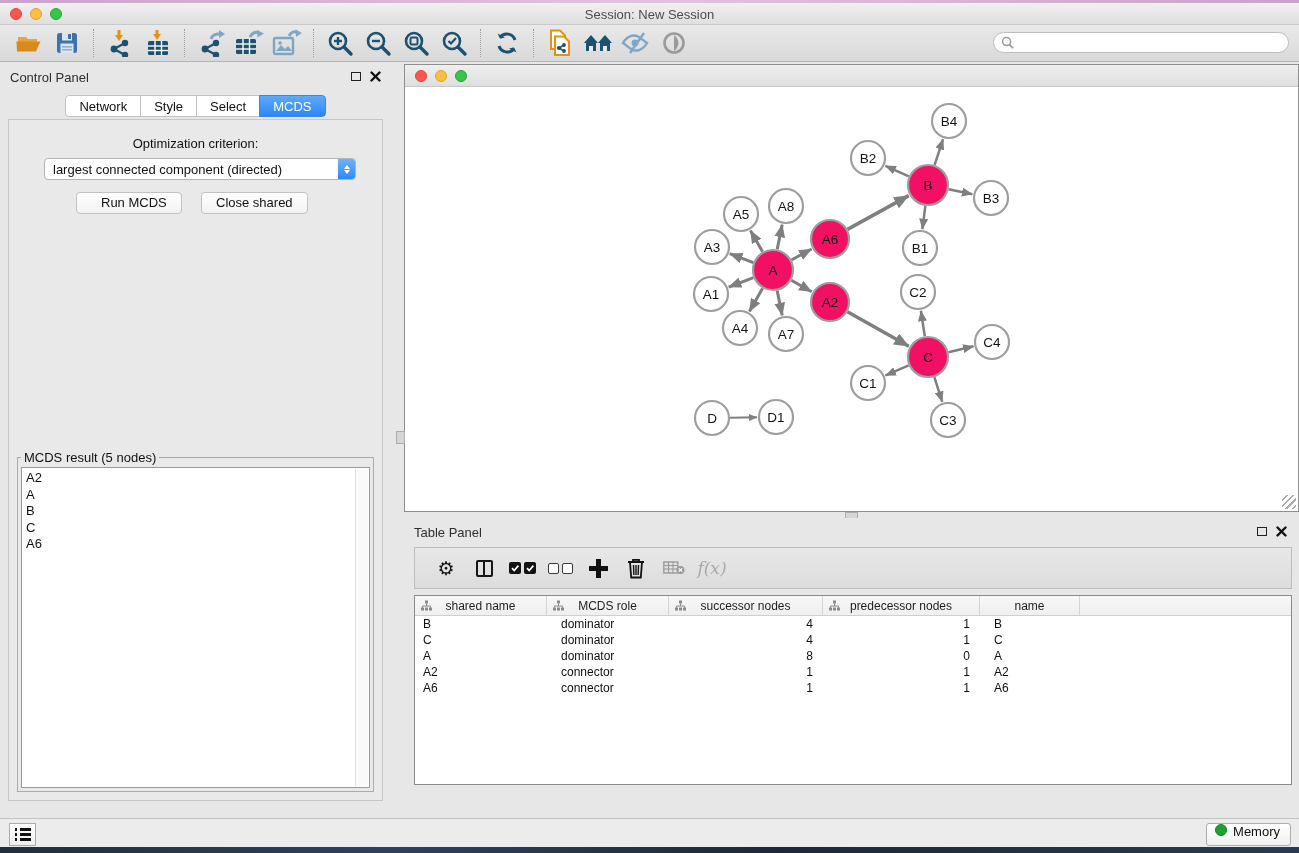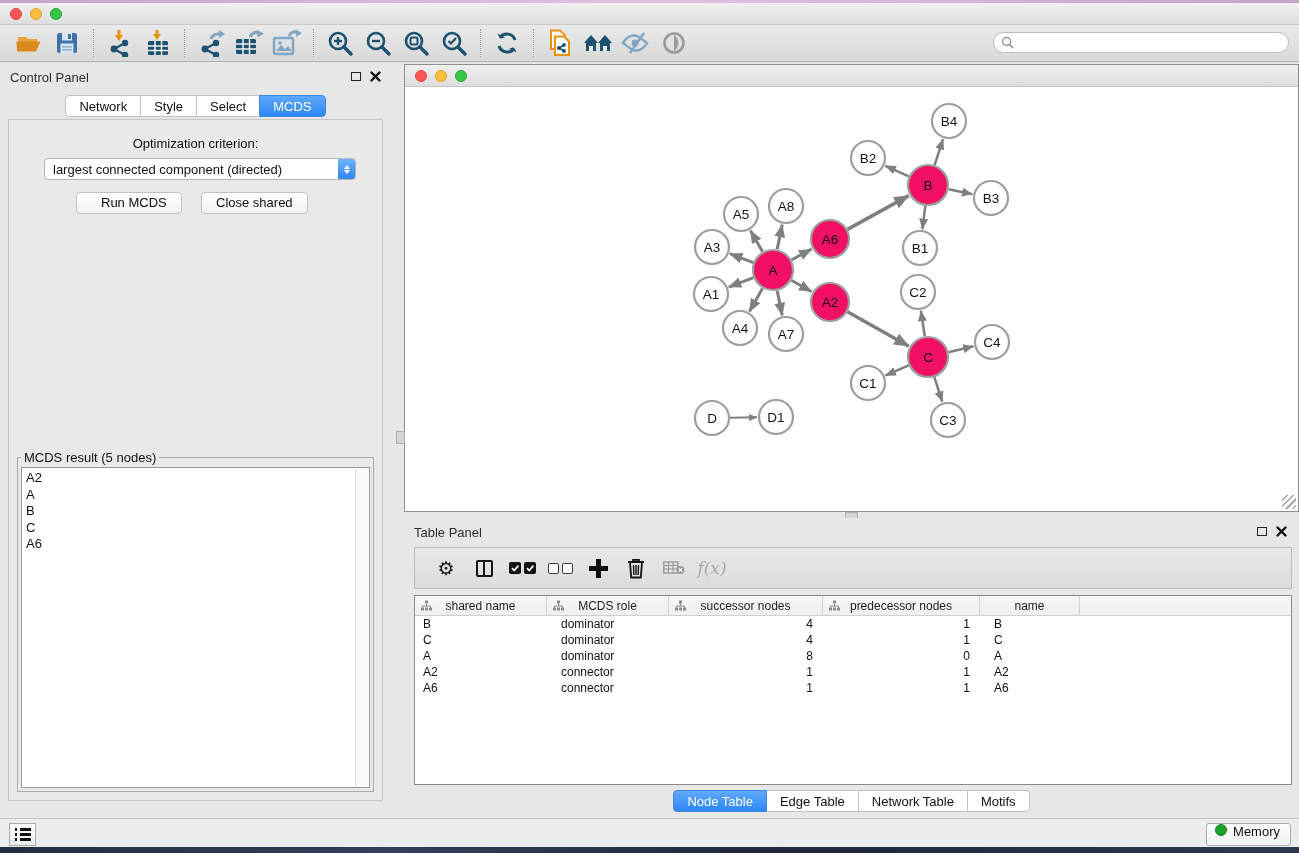--- a/index.html
+++ b/index.html
@@ -124,20 +124,21 @@
 
 <div id="app">
   <div id="wallpaper-top"></div>
 
   <div id="titlebar">
     <div class="lights">
       <div class="light red"></div>
       <div class="light yellow"></div>
       <div class="light green"></div>
     </div>
+    <div id="app-title">Session: New Session</div>
   </div>
 
   <div id="toolbar">
     <div class="tbtn">
       <svg width="28" height="26" viewBox="0 0 28 26">
           <path d="M3 7h8l2 2h9v3H3z" fill="#E8A33D"></path>
           <path d="M1.5 11.5h24l-4.5 10h-19z" fill="#D88A1F"></path>
         </svg>
     </div>
     <div class="tbtn">
@@ -643,26 +644,20 @@
           </div>
           <div class="tr">
             <div class="td" style="width: 132px; text-align: left; padding: 0px 0px 0px 8px;">A6</div>
             <div class="td" style="width: 122px; text-align: left; padding: 0px 0px 0px 14px;">connector</div>
             <div class="td" style="width: 154px; text-align: right; padding: 0px 10px 0px 0px;">1</div>
             <div class="td" style="width: 157px; text-align: right; padding: 0px 10px 0px 0px;">1</div>
             <div class="td" style="width: 100px; text-align: left; padding: 0px 0px 0px 14px;">A6</div>
           </div>
         </div>
     </div>
-    <div id="tp-tabs">
-        <div class="seg-tab sel">Node Table</div>
-        <div class="seg-tab">Edge Table</div>
-        <div class="seg-tab">Network Table</div>
-        <div class="seg-tab">Motifs</div>
-      </div>
   </div>
 
   <div id="statusbar">
     <div id="list-btn">
       <div class="list-glyph">
         <div class="row">
             <div class="dot"></div>
             <div class="bar"></div>
           </div>
         <div class="row">

